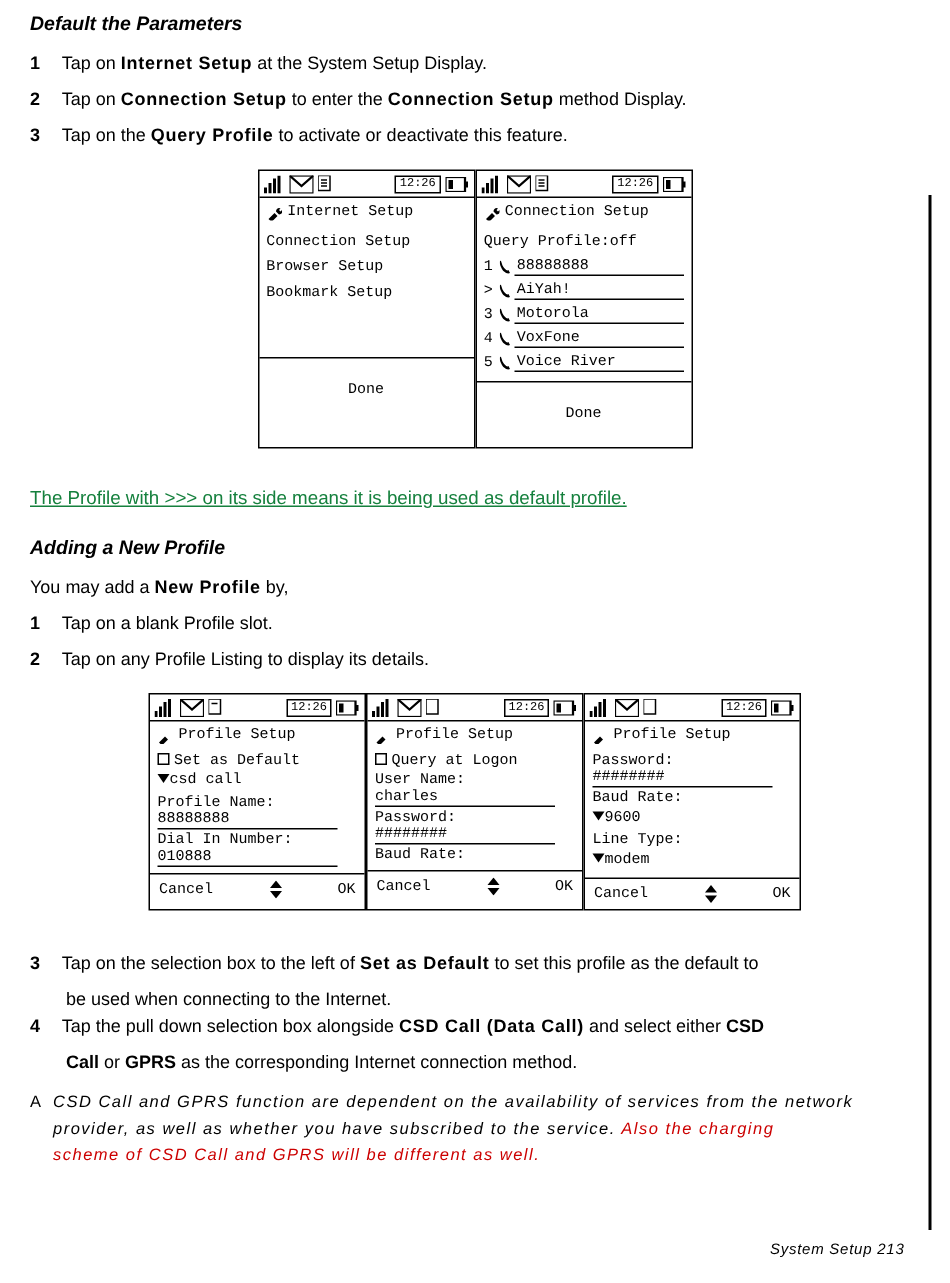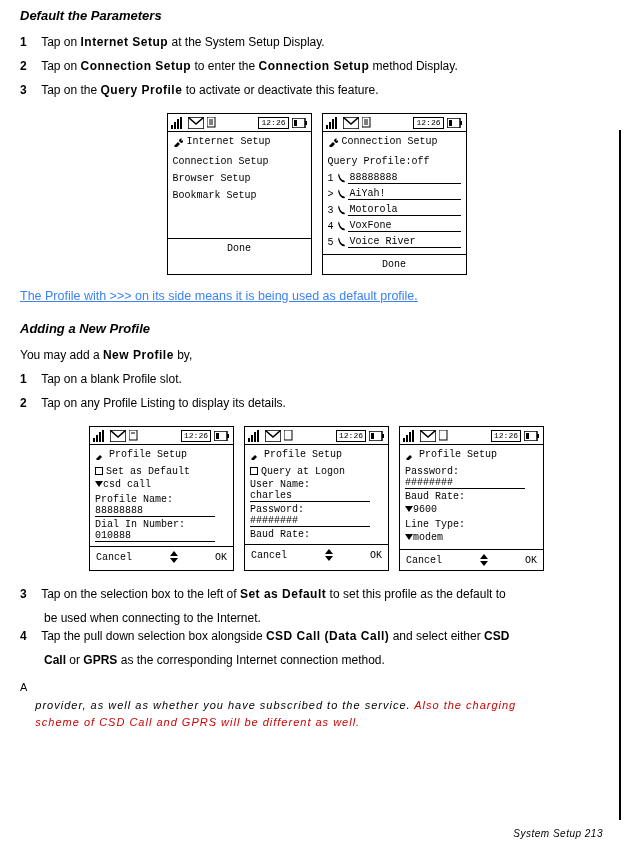--- a/index.html
+++ b/index.html
@@ -24,30 +24,29 @@
     line-height: 1.5;
   }
   .step-num {
     font-weight: bold;
     display: inline-block;
     width: 18px;
   }
   .bold { font-weight: bold; }
   .bold-space { font-weight: bold; letter-spacing: 0.5px; }
   .red-underline {
-    color: #3b82f6;
+    color: #15803d;
     text-decoration: underline;
     margin: 12px 0 18px 0;
     font-size: 12.5px;
   }
   .screens-row {
     display: flex;
     justify-content: center;
-    gap: 10px;
-    margin: 14px 0 14px 0;
+    margin: 14px 0 26px 0;
   }
   .screen {
     border: 1.5px solid #000;
     width: 145px;
     font-family: "Courier New", monospace;
     font-size: 10px;
     background: #fff;
   }
   .screen .status-bar {
     display: flex;
@@ -95,21 +94,21 @@
   .list-row .num { width: 8px; }
   .list-row .phone-icon svg { display: block; }
   .list-row .val {
     border-bottom: 1px solid #000;
     flex: 1;
     padding-left: 2px;
   }
   .screen .footer {
     border-top: 1px solid #000;
     text-align: center;
-    padding: 4px 0;
+    padding: 16px 0;
     display: flex;
     align-items: center;
     justify-content: center;
     gap: 6px;
   }
   .screen .footer.split {
     justify-content: space-between;
     padding: 4px 6px;
   }
   .tri-down {
@@ -539,21 +538,21 @@
   <span class="step-num">4</span>
   <span>Tap the pull down selection box alongside    </span><span class="bold-space">CSD Call (Data Call)</span><span>  and select either   </span><span class="bold">CSD</span>
 </div>
 <div class="indent-block">
   <span class="bold">Call</span><span> or </span><span class="bold">GPRS</span><span> as the corresponding Internet connection method.</span>
 </div>
 
 <div class="note-row">
   <div class="note-mark">A</div>
   <div class="note-text">
-    <br>
+    <span>CSD Call and GPRS function are dependent on the availability of services from the network</span><br>
     <span>provider, as well as whether you have subscribed to the service.  </span><span class="red">Also the charging</span><br>
     <span class="red">scheme of CSD Call and GPRS will be different as well.</span>
   </div>
 </div>
 
 <div class="side-bar-right"></div>
 
 <div class="page-footer">System Setup   213</div>
 
 </body></html>

